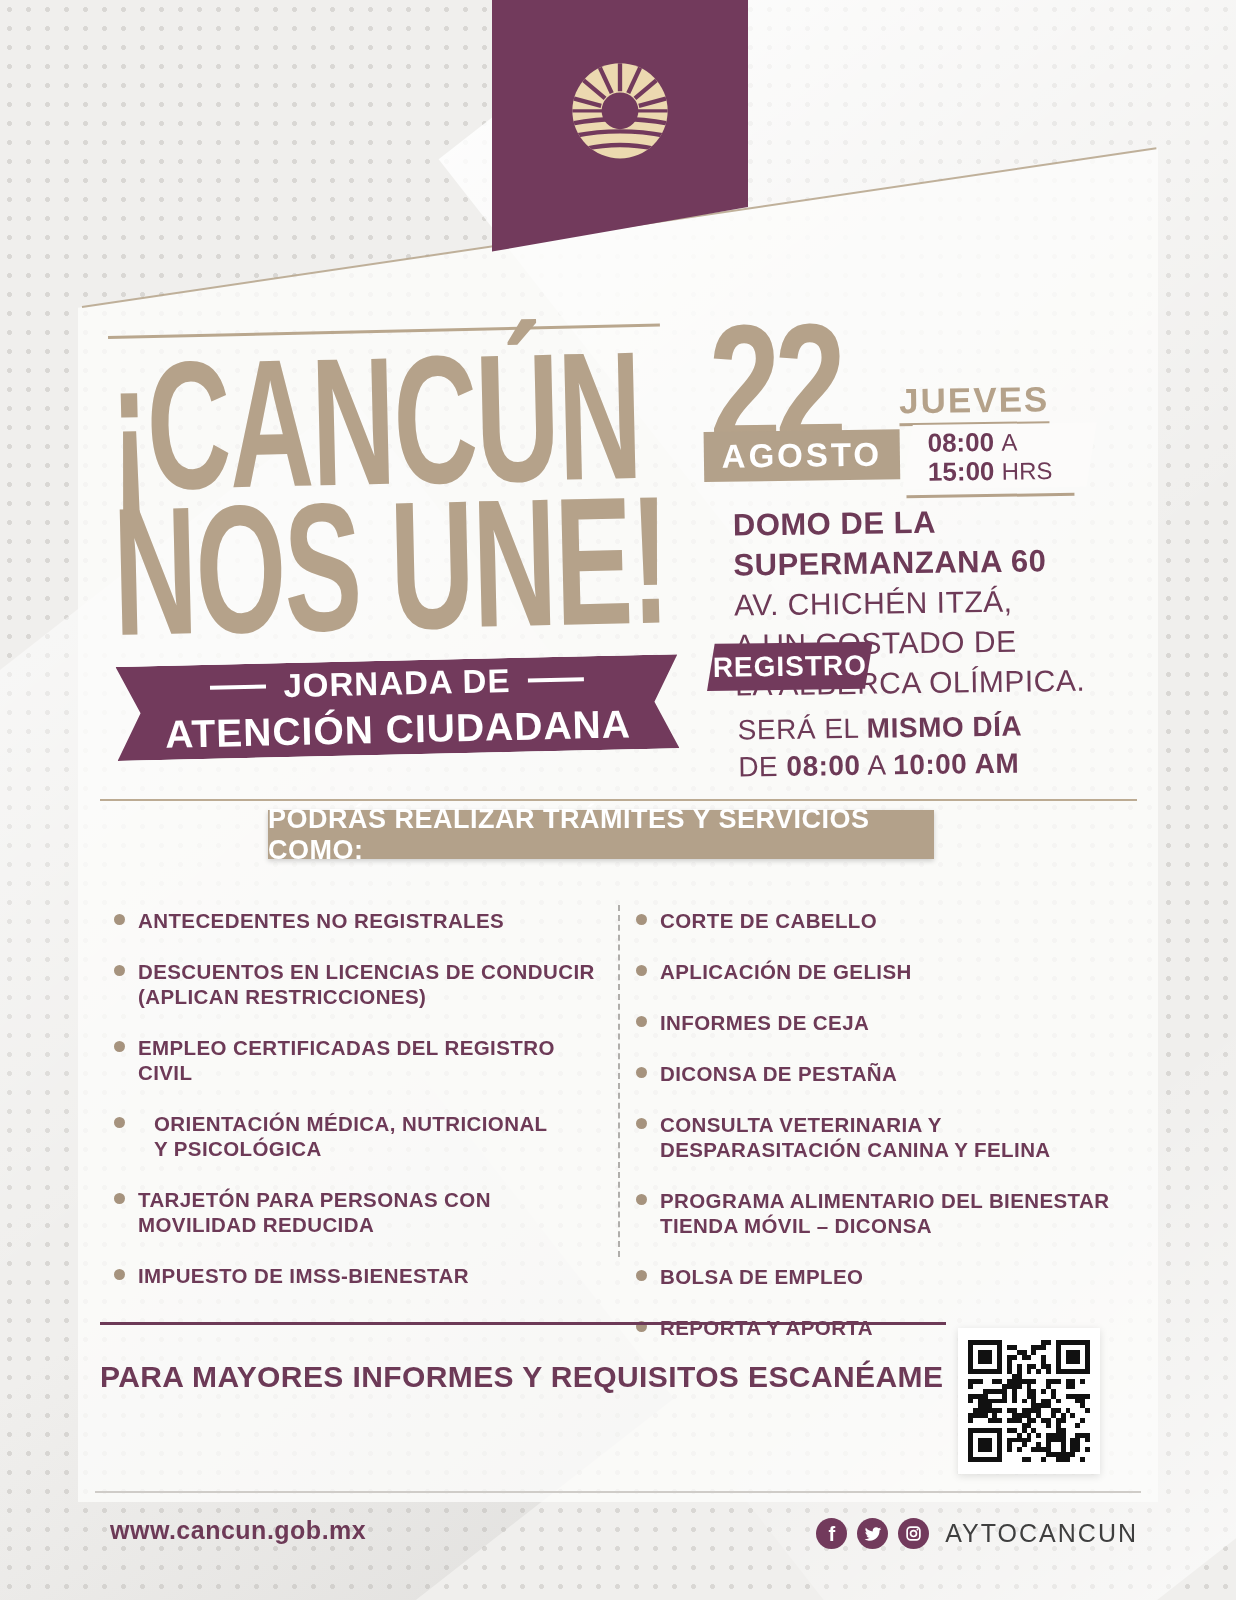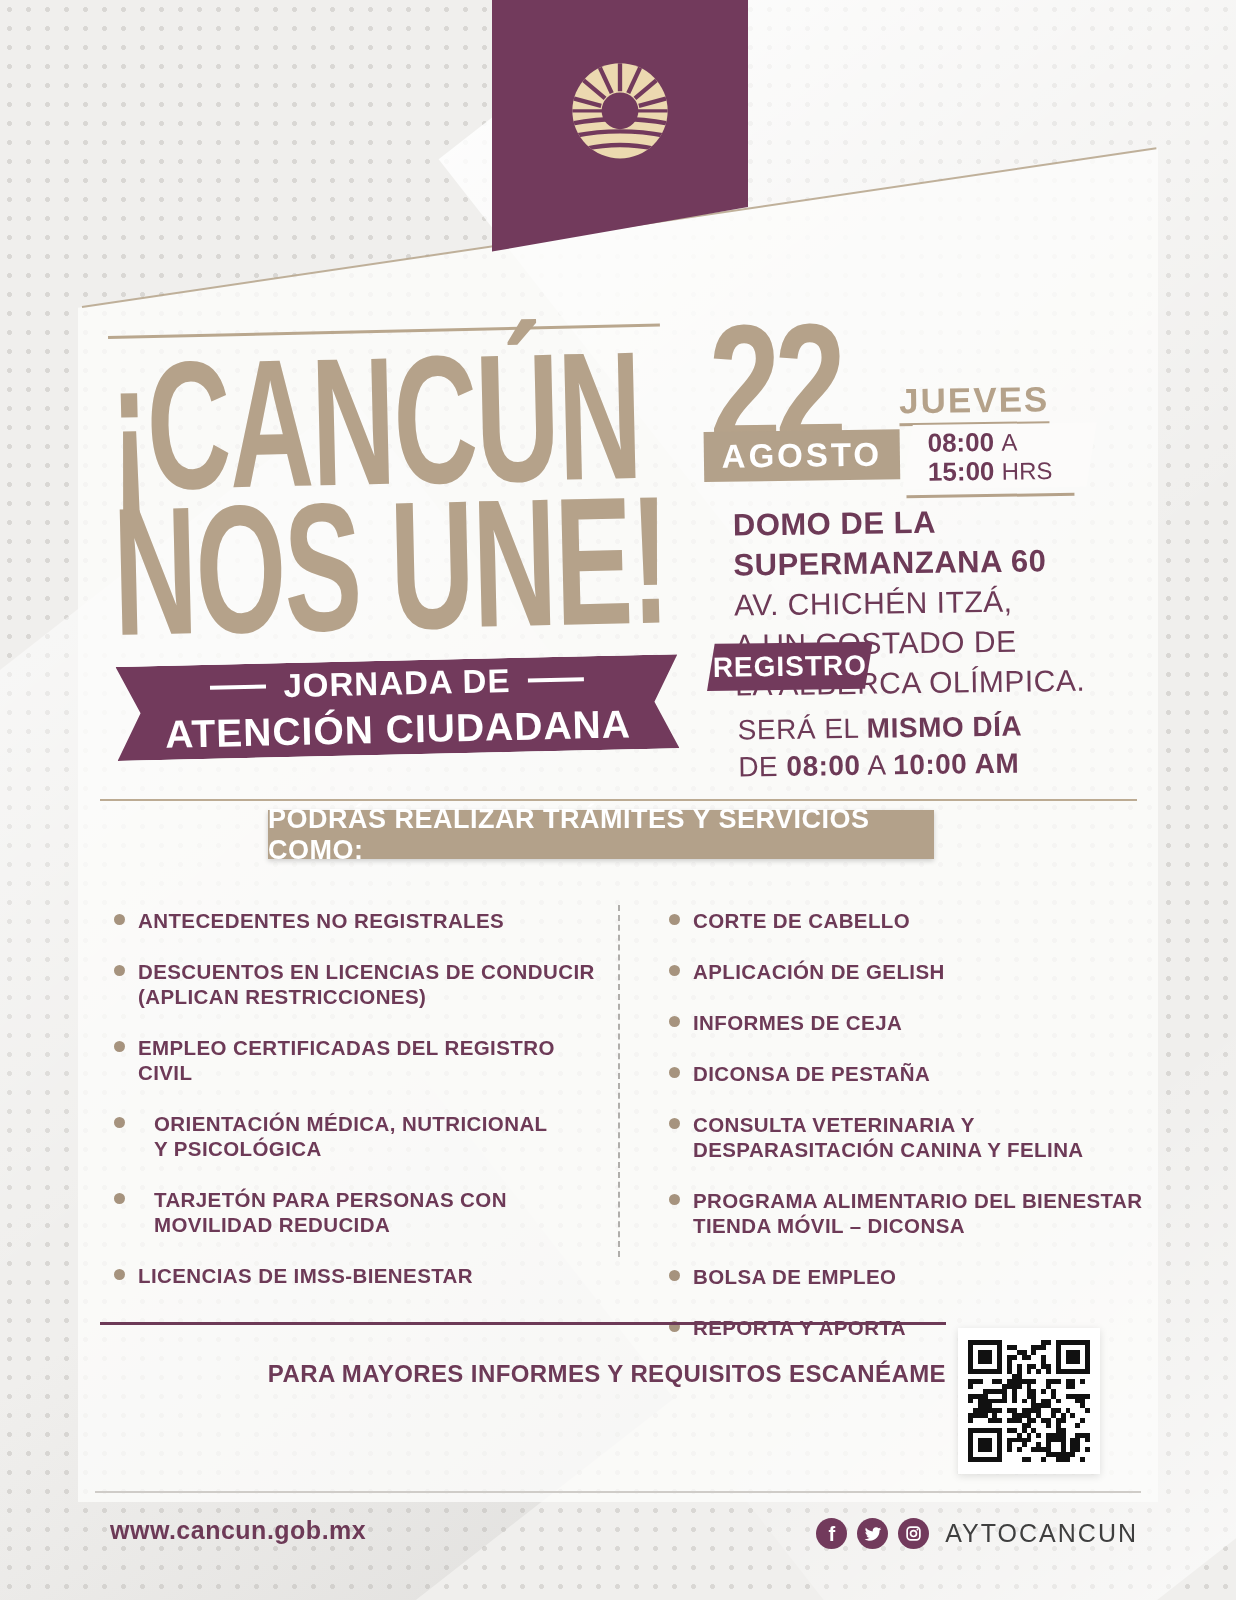--- a/index.html
+++ b/index.html
@@ -58,28 +58,28 @@
   .venue-reg{font-weight:400;font-size:30px;}
   .reg-tag{position:absolute;left:4px;top:324px;width:158px;height:47px;transform:skewX(-10deg);display:flex;align-items:center;justify-content:center;}
   .reg-tag-text{transform:skewX(10deg);color:#fff;font-size:28px;font-weight:bold;letter-spacing:1px;}
   .reg-lines{position:absolute;left:30px;top:392px;font-size:28px;line-height:37px;letter-spacing:.5px;}
   .seg-bold{font-weight:bold;}
   
   .svc-rule{position:absolute;left:100px;top:799px;width:1037px;height:2px;background:#bcab93;z-index:5;}
   .svc-band{position:absolute;left:268px;top:810px;width:666px;height:49px;display:flex;align-items:center;justify-content:center;color:#fff;font-size:27px;font-weight:bold;letter-spacing:.5px;z-index:5;box-shadow:0 2px 5px rgba(0,0,0,.18);}
   .svc-col{position:absolute;top:908px;z-index:5;}
   .col-left{left:114px;width:498px;}
-  .col-right{left:669px;width:505px;}
+  .col-right{left:636px;width:505px;}
   .svc-item{display:flex;align-items:flex-start;gap:13px;margin-bottom:26px;}
   .bullet{flex:none;width:11px;height:11px;border-radius:50%;margin-top:6px;}
   .svc-text{font-size:20.5px;font-weight:bold;line-height:1.22;letter-spacing:.4px;white-space:pre-line;}
   .divider{position:absolute;left:618px;top:905px;height:352px;border-left:2px dashed #b0aeab;z-index:5;}
   
   .cta-rule{position:absolute;left:100px;top:1322px;width:846px;height:3px;z-index:5;}
-  .cta-text{position:absolute;left:100px;top:1360px;width:846px;text-align:right;font-size:24px;font-weight:bold;letter-spacing:.4px;z-index:5;}
+  .cta-text{position:absolute;left:100px;top:1360px;width:846px;text-align:left;font-size:30px;font-weight:bold;letter-spacing:.4px;z-index:5;}
   .qr-box{position:absolute;left:958px;top:1328px;width:142px;height:146px;background:#fff;display:flex;align-items:center;justify-content:center;box-shadow:0 2px 8px rgba(0,0,0,.12);z-index:5;}
   
   .footer-rule{position:absolute;left:95px;top:1491px;width:1046px;height:2px;background:#cfccc8;z-index:5;}
   .website{position:absolute;left:110px;top:1516px;font-size:25px;font-weight:bold;letter-spacing:.5px;z-index:5;text-decoration:none;}
   .footer-right{position:absolute;right:98px;top:1518px;display:flex;align-items:center;gap:10px;z-index:5;}
   .social{width:31px;height:31px;border-radius:50%;display:flex;align-items:center;justify-content:center;color:#fff;}
   .social svg{display:block;}
   .fb-glyph{font-size:20px;font-weight:bold;color:#fff;line-height:1;}
   .handle{font-size:25px;letter-spacing:2px;margin-left:6px;}
 </style>
@@ -186,26 +186,26 @@
       <span class="bullet" style="background: rgb(166, 147, 126);"></span>
       <span class="svc-text" style="color: rgb(109, 58, 87);">EMPLEO CERTIFICADAS DEL REGISTRO CIVIL</span>
     </div>
     <div class="svc-item">
       <span class="bullet" style="background: rgb(166, 147, 126);"></span>
       <span class="svc-text" style="color: rgb(109, 58, 87); margin-left: 16px;">ORIENTACIÓN MÉDICA, NUTRICIONAL
 Y PSICOLÓGICA</span>
     </div>
     <div class="svc-item">
       <span class="bullet" style="background: rgb(166, 147, 126);"></span>
-      <span class="svc-text" style="color: rgb(109, 58, 87); margin-left: 16px;">TARJETÓN PARA PERSONAS CON
+      <span class="svc-text" style="color: rgb(109, 58, 87);">TARJETÓN PARA PERSONAS CON
 MOVILIDAD REDUCIDA</span>
     </div>
     <div class="svc-item">
       <span class="bullet" style="background: rgb(166, 147, 126);"></span>
-      <span class="svc-text" style="color: rgb(109, 58, 87);">LICENCIAS DE IMSS-BIENESTAR</span>
+      <span class="svc-text" style="color: rgb(109, 58, 87);">IMPUESTO DE IMSS-BIENESTAR</span>
     </div>
   </div>
 <div class="divider"></div>
 <div class="svc-col col-right">
     <div class="svc-item">
       <span class="bullet" style="background: rgb(166, 147, 126);"></span>
       <span class="svc-text" style="color: rgb(109, 58, 87);">CORTE DE CABELLO</span>
     </div>
     <div class="svc-item">
       <span class="bullet" style="background: rgb(166, 147, 126);"></span>

